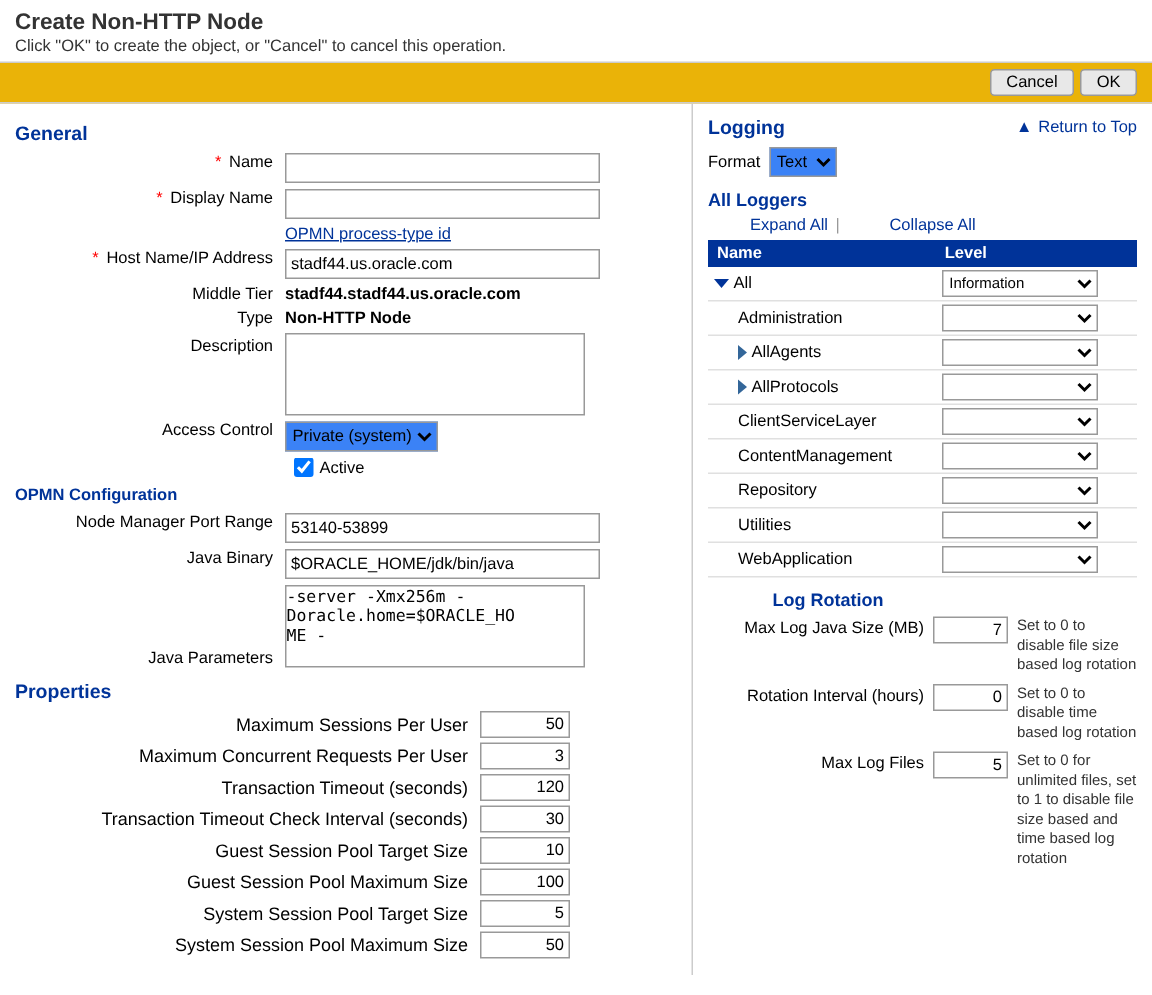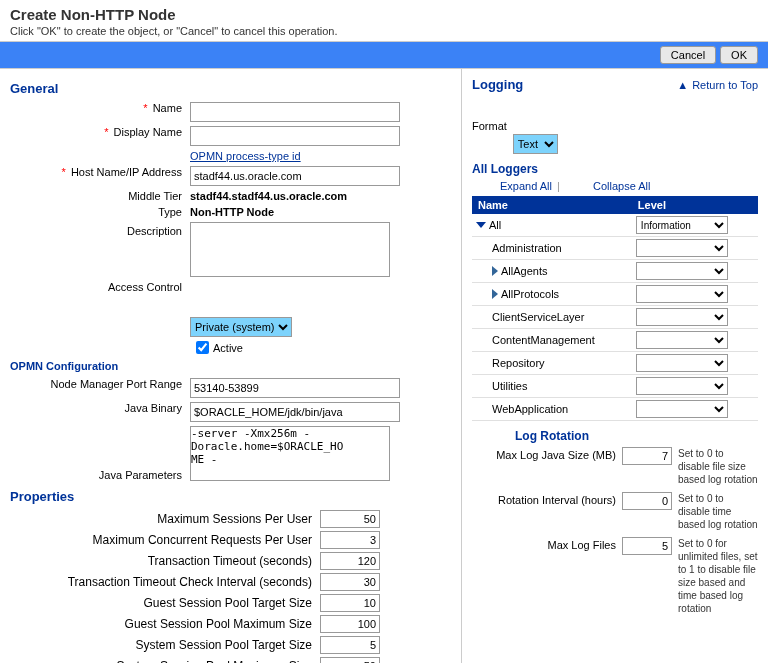--- a/index.html
+++ b/index.html
@@ -2,21 +2,21 @@
 <html><head>
   <meta charset="utf-8">
   <style>
     * { box-sizing: border-box; margin: 0; padding: 0; }
     body { font-family: Arial, sans-serif; font-size: 12px; background: #fff; color: #000; }
 
     .page-header { background: #fff; padding: 6px 10px 4px 10px; border-bottom: 1px solid #ccc; }
     .page-title { font-size: 15px; font-weight: bold; color: #333; }
     .page-subtitle { font-size: 11px; color: #333; margin-top: 2px; }
 
-    .top-bar { display: flex; justify-content: flex-end; padding: 4px 10px; border-bottom: 1px solid #ccc; background: #3b82f6; }
+    .top-bar { display: flex; justify-content: flex-end; padding: 4px 10px; border-bottom: 1px solid #ccc; background: #eab308; }
     .top-bar button { font-size: 11px; padding: 2px 10px; margin-left: 4px; border: 1px solid #999; background: #e8e8e8; cursor: pointer; border-radius: 3px; }
 
     .main-container { display: flex; width: 768px; }
 
     
     .left-panel { width: 462px; padding: 8px 10px; border-right: 1px solid #ccc; }
 
     .section-title { color: #003399; font-weight: bold; font-size: 13px; margin-bottom: 6px; margin-top: 4px; }
 
     .form-row { display: flex; margin-bottom: 4px; }
@@ -24,21 +24,21 @@
     .required-star { color: red; margin-right: 2px; }
     .form-input { height: 20px; font-size: 11px; border: 1px solid #999; padding: 1px 3px; }
     .form-input-wide { width: 210px; }
 
     .link-text { color: #003399; font-size: 11px; text-decoration: underline; cursor: pointer; }
 
     .static-value { font-weight: bold; font-size: 11px; }
 
     .form-textarea { width: 200px; height: 55px; border: 1px solid #999; font-size: 11px; resize: none; }
 
-    select.form-select { height: 20px; font-size: 11px; border: 1px solid #999; background: #7dd3fc; margin-top: 36px; }
+    select.form-select { height: 20px; font-size: 11px; border: 1px solid #999; background: #3b82f6; }
 
     .checkbox-row { display: flex; align-items: center; margin-left: 186px; margin-bottom: 6px; font-size: 11px; }
     .checkbox-row input { margin-right: 4px; }
 
     .opmn-label { color: #003399; font-size: 11px; font-weight: bold; }
 
     .java-textarea { width: 200px; height: 55px; border: 1px solid #999; font-size: 11px; resize: none; }
 
     .properties-section { margin-top: 8px; }
     .prop-row { display: flex; align-items: center; margin-bottom: 3px; }
@@ -64,21 +64,21 @@
     .logger-table { width: 100%; border-collapse: collapse; font-size: 11px; }
     .logger-table thead tr { background: #003399; color: #fff; }
     .logger-table thead th { padding: 3px 6px; text-align: left; font-size: 11px; }
     .logger-table tbody tr { border-bottom: 1px solid #e0e0e0; }
     .logger-table tbody td { padding: 2px 4px; }
     .logger-name { display: flex; align-items: center; }
     .tree-indent { width: 16px; display: inline-block; }
     .triangle-down { display: inline-block; width: 0; height: 0; border-left: 5px solid transparent; border-right: 5px solid transparent; border-top: 6px solid #003399; margin-right: 3px; vertical-align: middle; }
     .triangle-right { display: inline-block; width: 0; height: 0; border-top: 5px solid transparent; border-bottom: 5px solid transparent; border-left: 6px solid #336699; margin-right: 3px; vertical-align: middle; }
 
-    .level-select { height: 18px; font-size: 10px; border: 1px solid #999; background: #fff; width: 92px; }
+    .level-select { height: 18px; font-size: 10px; border: 1px solid #999; background: #fff; width: 104px; }
 
     .log-rotation-title { color: #003399; font-weight: bold; font-size: 12px; margin-top: 8px; margin-bottom: 4px; margin-left: 43px; }
     .rotation-row { display: flex; align-items: flex-start; margin-bottom: 6px; }
     .rotation-label { font-size: 11px; width: 150px; text-align: right; padding-right: 6px; flex-shrink: 0; padding-top: 2px; }
     .rotation-input { width: 50px; height: 18px; font-size: 11px; border: 1px solid #999; padding: 1px 3px; text-align: right; }
     .rotation-hint { font-size: 10px; color: #333; margin-left: 6px; max-width: 90px; line-height: 1.3; }
   </style>
 </head>
 <body>
 

